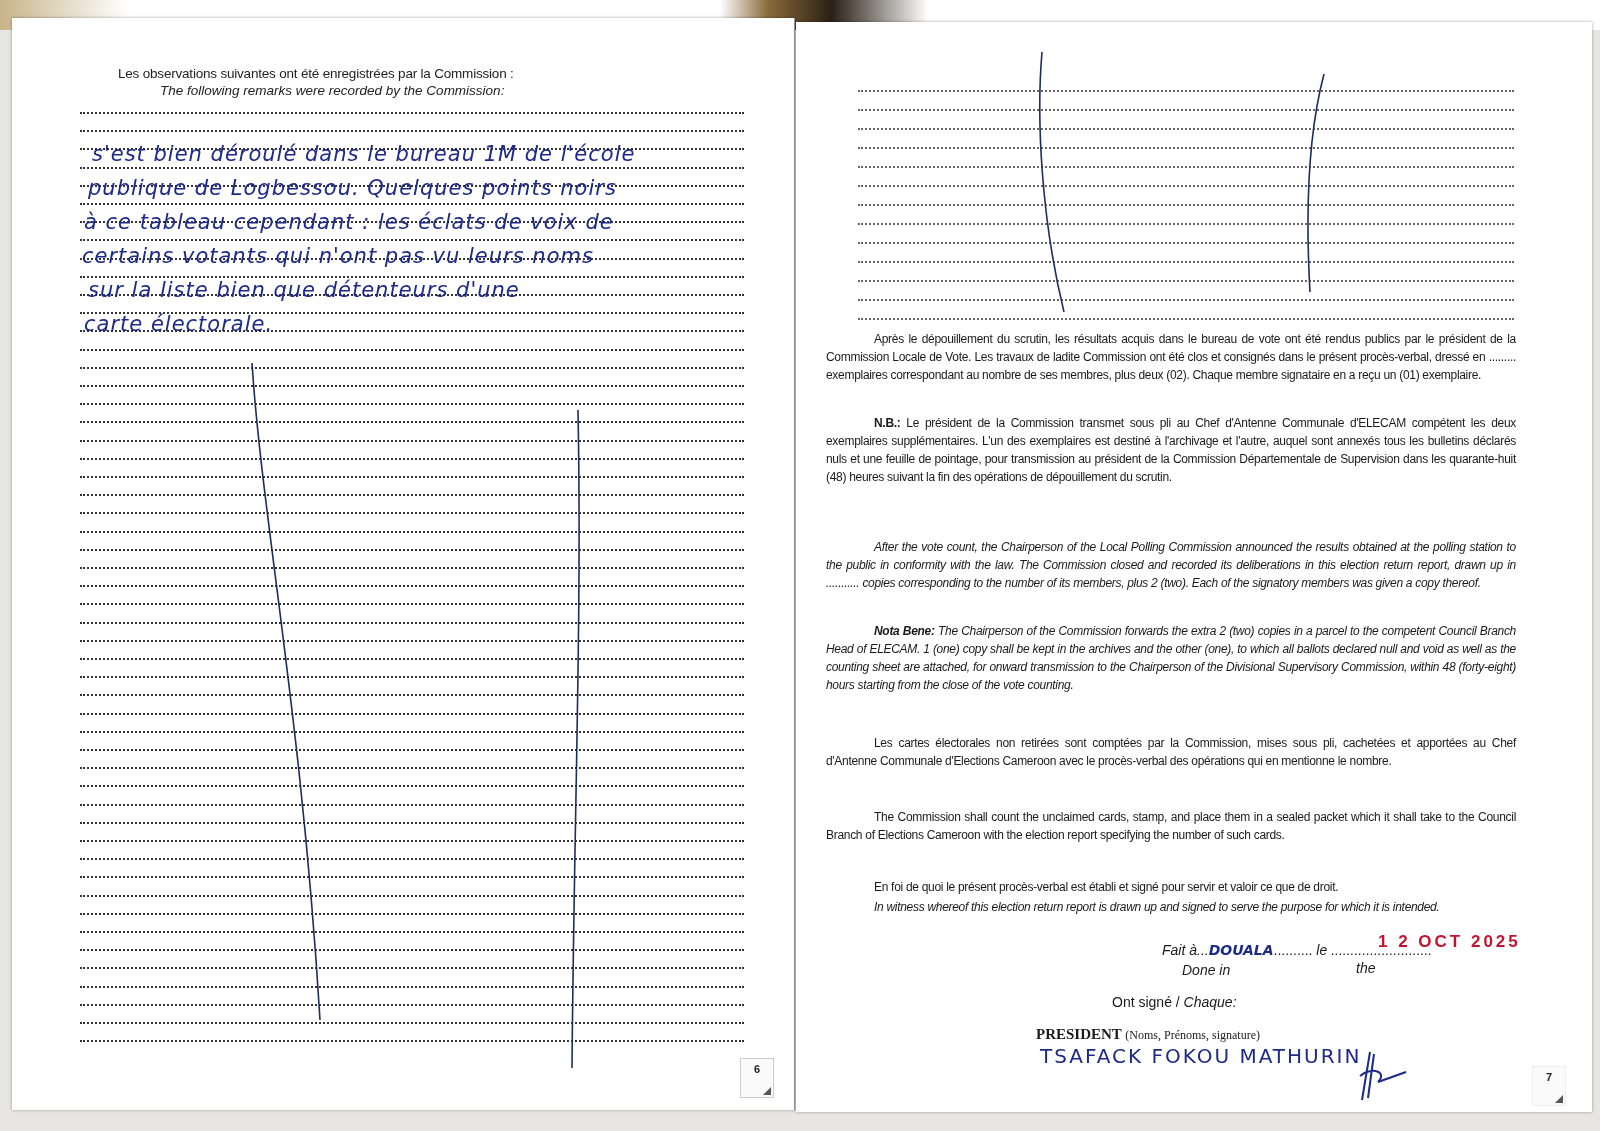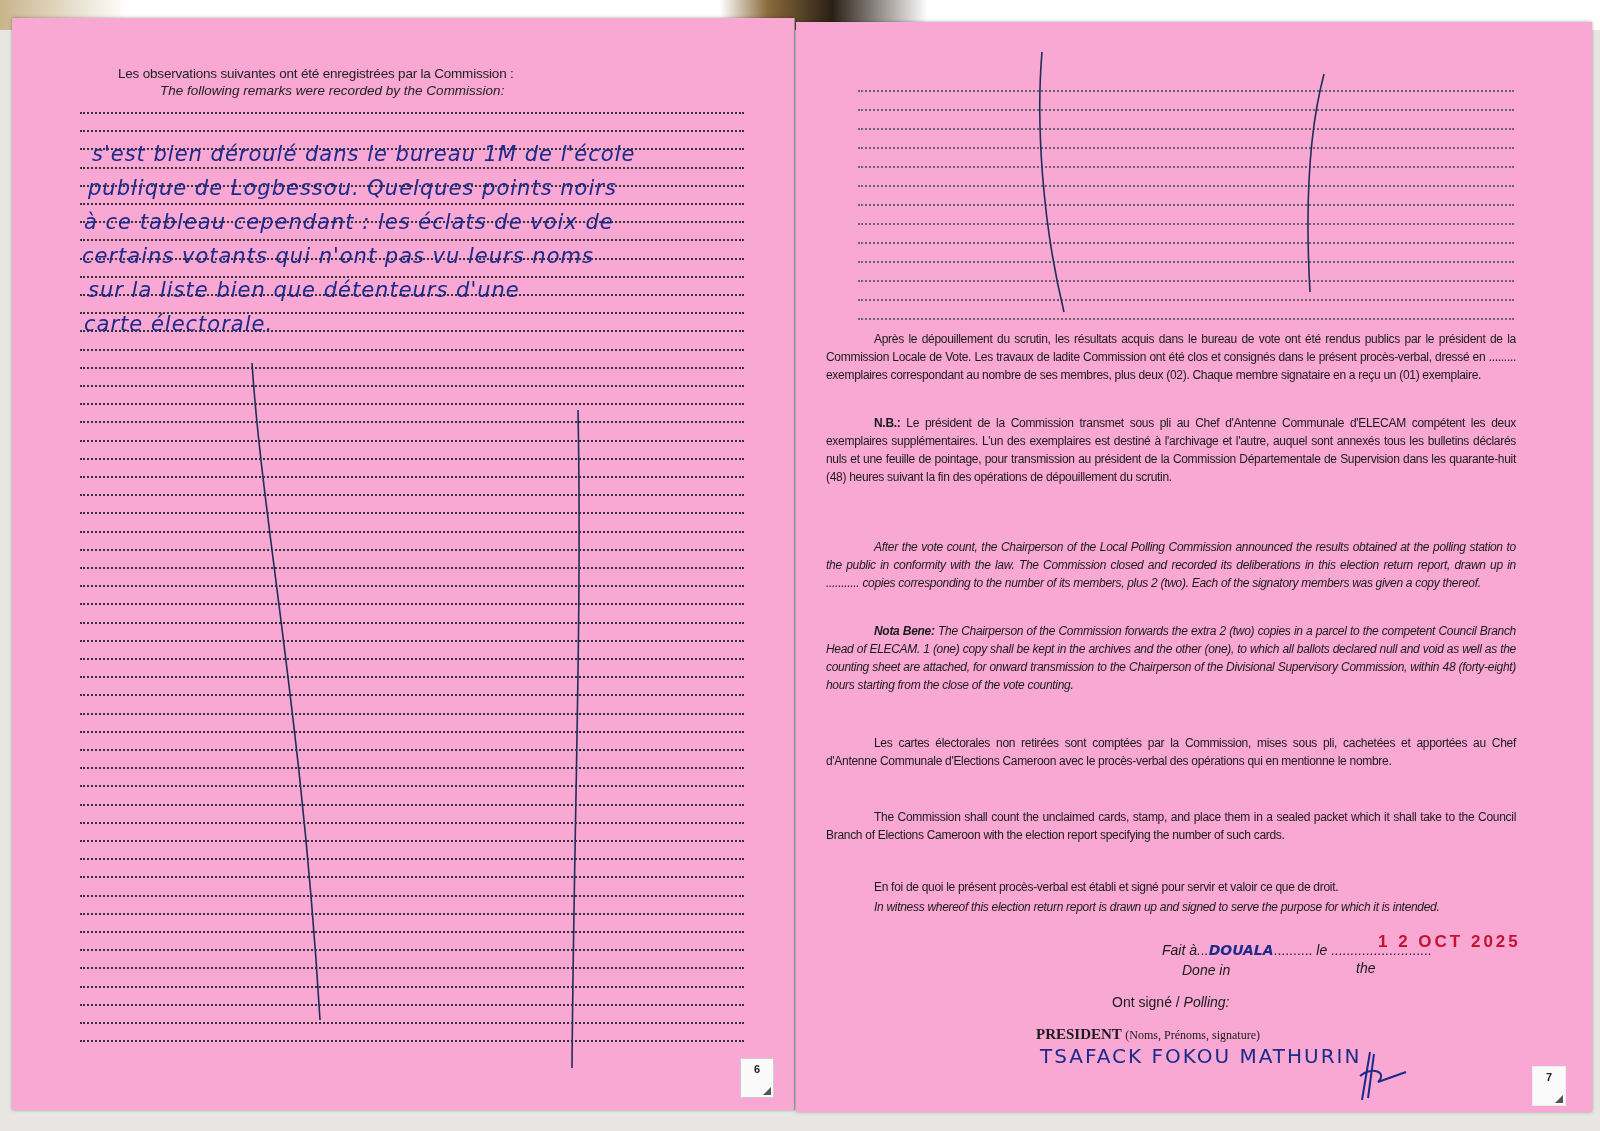--- a/index.html
+++ b/index.html
@@ -6,21 +6,21 @@
   body {
     width:1600px; height:1131px; overflow:hidden; position:relative;
     background:#e8e6e3;
     font-family:"Liberation Serif", serif;
   }
   .topbg {
     position:absolute; left:0; top:0; width:1600px; height:30px;
     background:linear-gradient(90deg,#c8b48a 0%,#fff 8%,#fff 45%,#8a6a3a 48%,#2a2016 52%,#fff 58%,#fff 100%);
   }
   .page {
-    position:absolute; background:#f9a8d4;
+    position:absolute; background:#ffffff;
     box-shadow:0 0 3px rgba(0,0,0,0.35);
   }
   .page.left { left:12px; top:18px; width:782px; height:1092px; border-right:1px solid #999; }
   .page.right { left:796px; top:22px; width:796px; height:1090px; }
 
   .hdr { position:absolute; font-size:13.5px; color:#222; white-space:nowrap; font-family:"Liberation Sans", sans-serif; }
   .hdr.fr { left:106px; top:48px; letter-spacing:-0.2px; }
   .hdr.en { left:108px; top:65px; font-style:italic;margin-left:40px; }
 
   .dotline {
@@ -167,21 +167,21 @@
 
   <div class="sig-line" style="left:366px;top:920px;">
     <i>Fait à...</i><span class="handblue">DOUALA</span><span>..........</span>
     <i>le ..........................</i>
   </div>
   <div class="stamp" style="position:absolute;left:582px;top:910px;">1 2 OCT 2025</div>
   <div class="sig-line" style="left:386px;top:940px;"><i>Done in</i></div>
   <div class="sig-line" style="left:560px;top:938px;"><i>the</i></div>
 
   <div class="sig-line" style="left:316px;top:972px;">
-    <span>Ont signé / </span><i>Polling:</i>
+    <span>Ont signé / </span><i>Chaque:</i>
   </div>
 
   <div class="sig-line pres" style="left:240px;top:1004px;">
     <span>PRESIDENT</span> <small>(Noms, Prénoms, signature)</small>
   </div>
   <div class="hand" style="left:244px;top:1022px;font-size:20px;font-style:normal;letter-spacing:2px;">TSAFACK FOKOU MATHURIN</div>
   <svg style="position:absolute;left:556px;top:1020px;" width="60" height="60">
     <path d="M18 10 L10 58 M22 12 L16 56 M8 34 C 20 24, 36 30, 26 40 L54 30" stroke="#1c2a8a" stroke-width="2" fill="none"></path>
   </svg>
 

